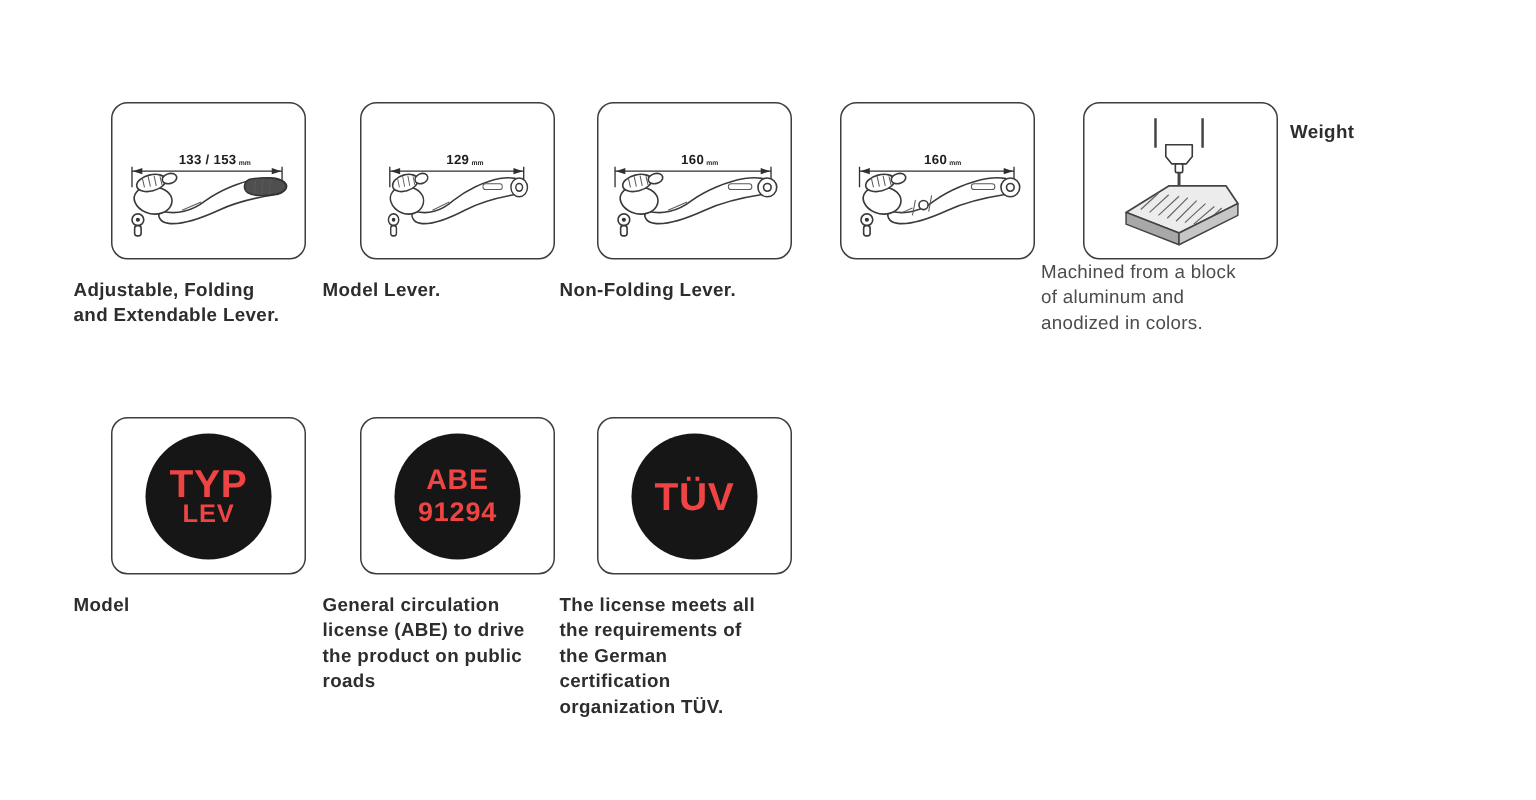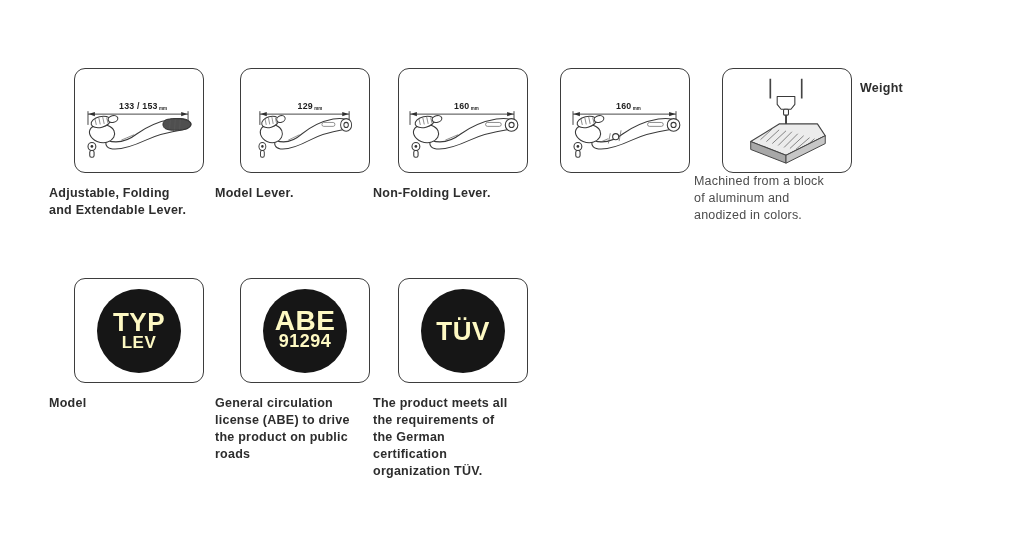--- a/index.html
+++ b/index.html
@@ -31,27 +31,27 @@
   .dl{stroke:#2f2f2f;stroke-width:.9;fill:none}
   .arr{fill:#2f2f2f}
   .dim-label{font:700 9px "Liberation Sans",sans-serif;fill:#1d1d1d;letter-spacing:.2px}
   .dim-unit{font:700 4.6px "Liberation Sans",sans-serif;fill:#1d1d1d}
   .lv{fill:#ffffff;stroke:#3a3a3a;stroke-width:1.1;stroke-linejoin:round}
   .lv-thin{fill:none;stroke:#5a5a5a;stroke-width:.7}
   .lv-dark{fill:#4f4f4f;stroke:#333;stroke-width:1}
   .wt{font:italic 700 16.5px "Liberation Sans",sans-serif;fill:#ffffff}
   
   .badge-circle{
-    width:84px;height:84px;border-radius:50%;background:#161616;color:#fef9c3;
+    width:84px;height:84px;border-radius:50%;background:#161616;color:#ef4444;
     display:flex;flex-direction:column;align-items:center;justify-content:center;
     font-weight:700;
   }
   .badge-l1{font-size:26px;line-height:24px;letter-spacing:.5px}
   .badge-l2{font-size:17px;line-height:18px;letter-spacing:.5px}
-  .abe .badge-l1{font-size:28px;line-height:22px}
+  .abe .badge-l1{font-size:19px;line-height:22px}
   .abe .badge-l2{font-size:18px;line-height:19px}
 </style>
 </head>
 <body>
 
 <div class="section">
 
   <div class="cell r1 c0">
     <div class="card">
       <svg viewBox="0 0 130 105">
@@ -223,20 +223,20 @@
 the product on public
 roads</div>
   </div>
 
   <div class="cell r2 c2">
     <div class="card">
       <div class="badge-circle tuv">
         <span class="badge-l1">TÜV</span>
       </div>
     </div>
-    <div class="caption">The product meets all
+    <div class="caption">The license meets all
 the requirements of
 the German
 certification
 organization TÜV.</div>
   </div>
 
 </div>
 
 </body></html>

